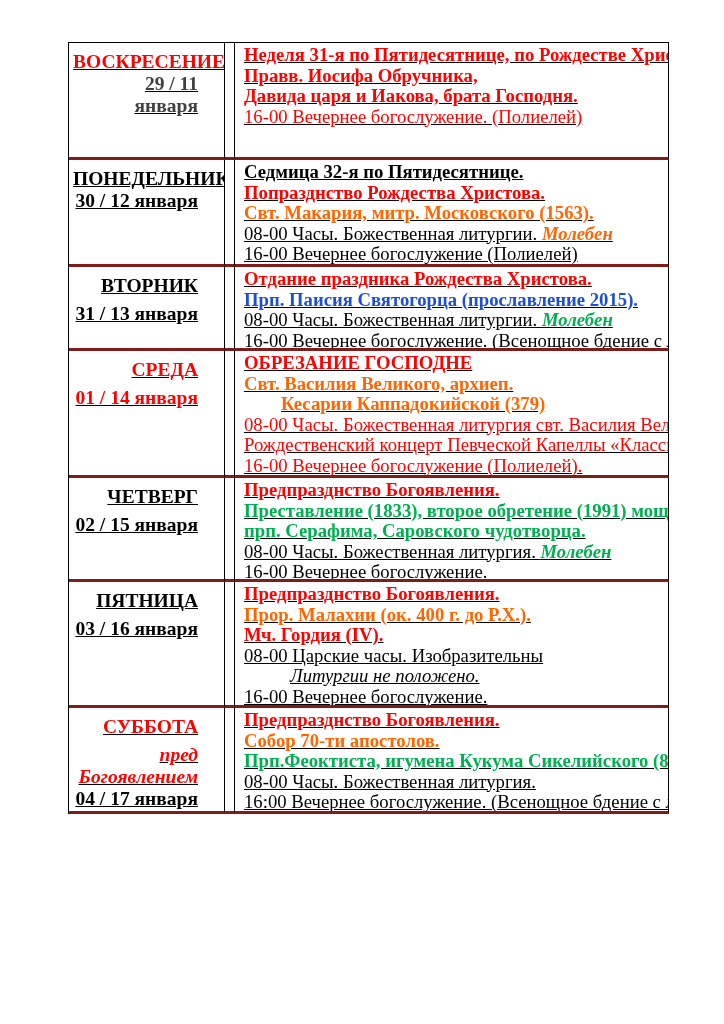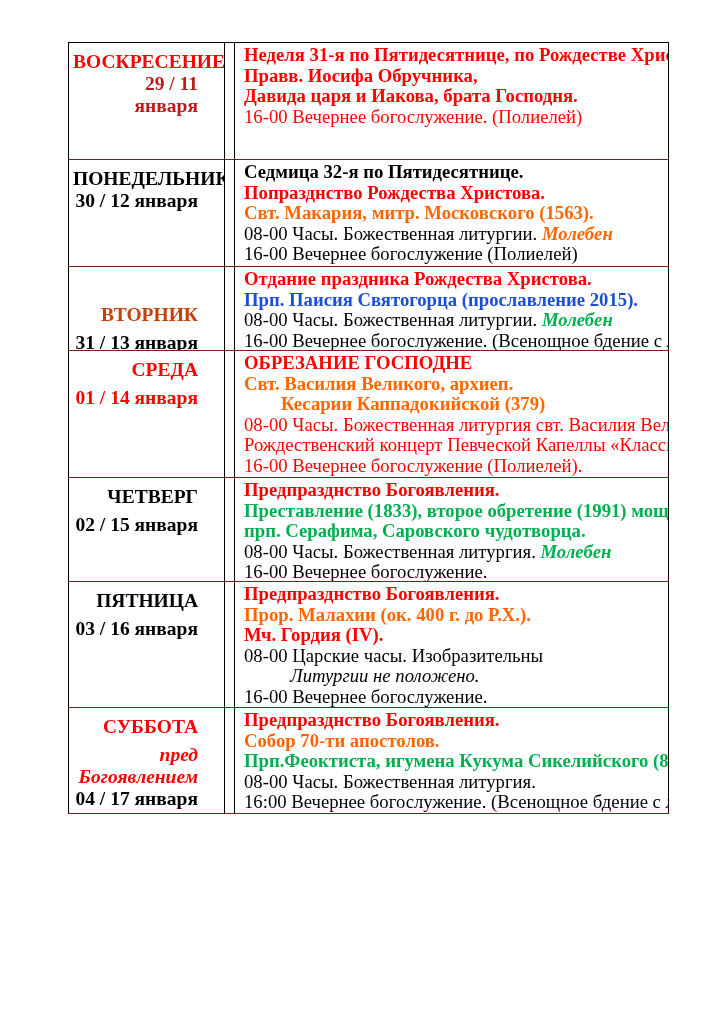--- a/index.html
+++ b/index.html
@@ -25,23 +25,24 @@
     top: 42px;
     display: grid;
     grid-template-columns: 156px 10px 434px;
     grid-template-rows: 117px 107px 84px 127px 104px 126px 106px;
     border-top: 1px solid #000;
     border-left: 1px solid #000;
   }
   .cell {
     box-sizing: border-box;
     border-right: 1px solid #000;
-    border-bottom: 1px solid #7f1d1d;
+    border-bottom: 3px solid #7f1d1d;
     overflow: hidden;
     background: #ffffff;
+    text-decoration: underline;
   }
   .day-cell {
     padding: 8px 26px 0 4px;
     text-align: right;
     font-weight: bold;
     font-size: 19.5px;
     line-height: 22px;
   }
   .day-line.gap {
     margin-top: 6px;
@@ -70,21 +71,21 @@
     font-style: italic;
   }
 </style>
 </head>
 <body>
 
 <div class="page">
   <div class="schedule-grid" id="schedule-grid">
       <div class="cell day-cell">
         <div class="day-line" style="color: rgb(255, 0, 0);">ВОСКРЕСЕНИЕ</div>
-        <div class="day-line" style="color: #b91c1c; margin-left: 12px;">29 / 11 января</div>
+        <div class="day-line" style="color: #404040; margin-left: 12px;">29 / 11 января</div>
       </div>
       <div class="cell sep-cell"></div>
       <div class="cell det-cell">
         <div class="svc-line"><span class="b" style="color: rgb(255, 0, 0);">Неделя 31-я по Пятидесятнице, по Рождестве Христовом.</span></div>
         <div class="svc-line"><span class="b" style="color: rgb(255, 0, 0);">Правв. Иосифа Обручника,</span></div>
         <div class="svc-line"><span class="b" style="color: rgb(255, 0, 0);">Давида царя и Иакова, брата Господня.</span></div>
         <div class="svc-line"><span style="color: rgb(255, 0, 0);">16-00 Вечернее богослужение. (Полиелей)</span></div>
       </div>
       <div class="cell day-cell">
         <div class="day-line" style="color: rgb(0, 0, 0);">ПОНЕДЕЛЬНИК</div>
@@ -92,21 +93,21 @@
       </div>
       <div class="cell sep-cell"></div>
       <div class="cell det-cell">
         <div class="svc-line"><span class="b" style="color: rgb(0, 0, 0);">Седмица 32-я по Пятидесятнице.</span></div>
         <div class="svc-line"><span class="b" style="color: rgb(255, 0, 0);">Попразднство Рождества Христова.</span></div>
         <div class="svc-line"><span class="b" style="color: rgb(255, 102, 0);">Свт. Макария, митр. Московского (1563).</span></div>
         <div class="svc-line"><span style="color: rgb(0, 0, 0);">08-00 Часы. Божественная литургии. </span><span class="b i" style="color: rgb(255, 102, 0);">Молебен</span></div>
         <div class="svc-line"><span style="color: rgb(0, 0, 0);">16-00 Вечернее богослужение (Полиелей)</span></div>
       </div>
       <div class="cell day-cell">
-        <div class="day-line" style="color: #c2410c; margin-top: 29px;">ВТОРНИК</div>
+        <div class="day-line" style="color: #000000;">ВТОРНИК</div>
         <div class="day-line gap" style="color: rgb(0, 0, 0);">31 / 13 января</div>
       </div>
       <div class="cell sep-cell"></div>
       <div class="cell det-cell">
         <div class="svc-line"><span class="b" style="color: rgb(255, 0, 0); text-align: center;">Отдание праздника Рождества Христова.</span></div>
         <div class="svc-line"><span class="b" style="color: #1d4ed8;">Прп. Паисия Святогорца (прославление 2015).</span></div>
         <div class="svc-line"><span style="color: rgb(0, 0, 0);">08-00 Часы. Божественная литургии. </span><span class="b i" style="color: rgb(0, 176, 80);">Молебен</span></div>
         <div class="svc-line"><span style="color: rgb(0, 0, 0);">16-00 Вечернее богослужение. (Всенощное бдение с литией)</span></div>
       </div>
       <div class="cell day-cell">

